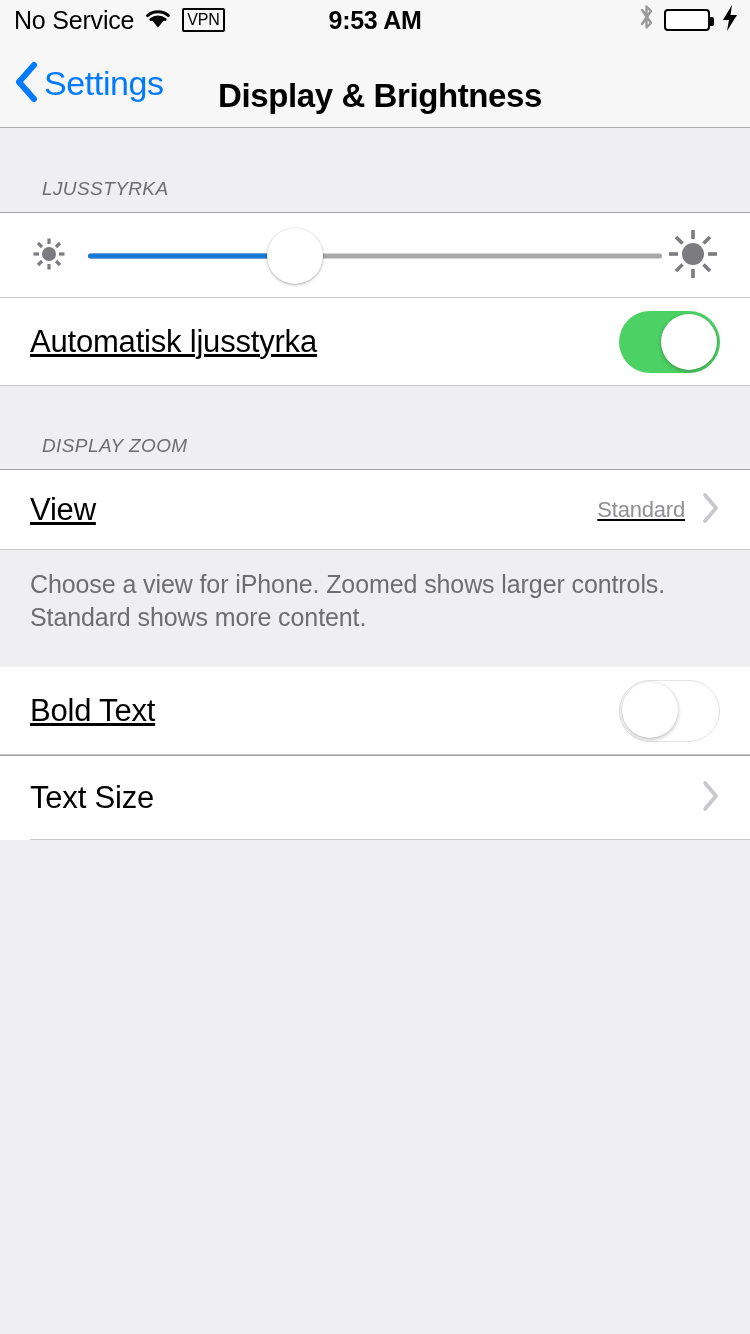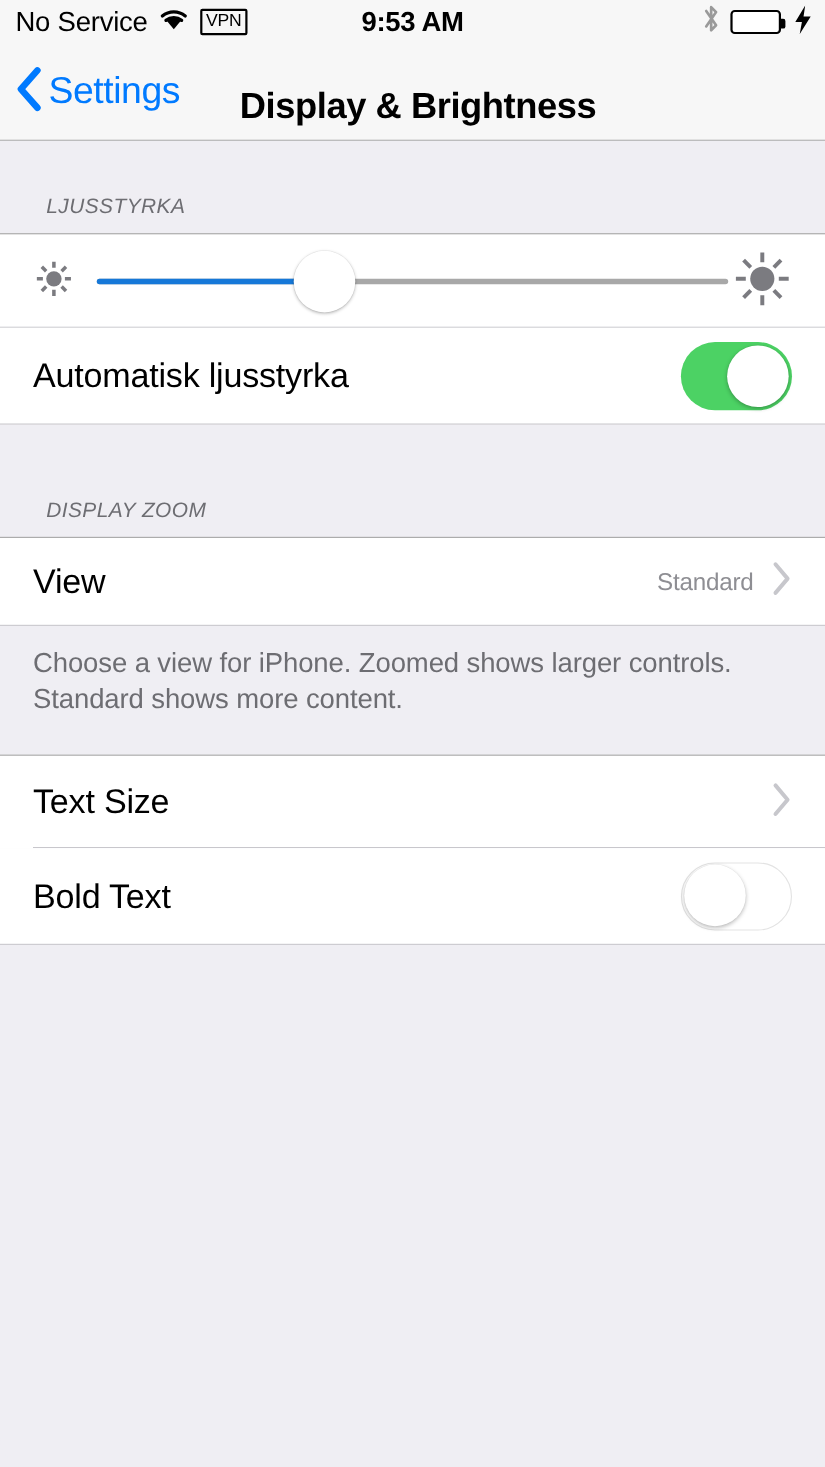--- a/index.html
+++ b/index.html
@@ -115,21 +115,21 @@
   .toggle.off { background:#fff; border:1.5px solid #E3E3E3; }
   .knob {
     position:absolute; top:3px; width:56px; height:56px; border-radius:50%;
     background:#fff; box-shadow:0 1.5px 4px rgba(0,0,0,0.28), 0 0 0 0.5px rgba(0,0,0,0.04);
   }
   .toggle.on .knob { right:3px; }
   .toggle.off .knob { left:1.5px; top:1.5px; }
 
   .filler { background:#EFEEF3; }
   .sec-top-line { border-top:1px solid #a3a3a3;justify-content:space-between; }
-  .sec-bot-line { border-bottom:1px solid #C8C7CC; }
+  .sec-bot-line { border-bottom:1px solid #C8C7CC;text-decoration:underline; }
 </style>
 </head>
 <body>
 
 <div id="screen">
 
   <div class="statusbar">
     <div class="sb-left">
       <span class="sb-carrier">No Service</span>
       <span class="wifi-ico">
@@ -222,50 +222,50 @@
     <div class="cell-sep cell-sep-full"></div>
   </div>
 
   <div class="cell sec-bot-line" style="height:88px">
     <span class="cell-label">Automatisk ljusstyrka</span>
     <span class="toggle on">
       <span class="knob"></span>
     </span>
   </div>
 
-  <div style="height:102px">
+  <div style="height:83px">
     <div class="group-header">DISPLAY ZOOM</div>
   </div>
 
   <div class="cell sec-top-line sec-bot-line" style="height:81px">
     <span class="cell-label">View</span>
     <span class="cell-value">Standard</span>
     <span class="chev-right">
       <svg width="19" height="32" viewBox="0 0 19 32">
         <path d="M4 3 L15 16 L4 29" stroke="#C7C7CC" stroke-width="3.6" fill="none" stroke-linecap="round" stroke-linejoin="round"></path>
       </svg>
     </span>
   </div>
 
   <div class="filler" style="height:117px">
     <div class="footer-note">Choose a view for iPhone. Zoomed shows larger controls. Standard shows more content.</div>
   </div>
 
+  <div class="cell sec-bot-line" style="height:88px">
+    <span class="cell-label">Bold Text</span>
+    <span class="toggle off">
+      <span class="knob"></span>
+    </span>
+  </div>
+
   <div class="cell sec-top-line" style="height:85px">
     <span class="cell-label">Text Size</span>
     <span class="chev-right" style="margin-left:auto">
       <svg width="19" height="32" viewBox="0 0 19 32">
         <path d="M4 3 L15 16 L4 29" stroke="#C7C7CC" stroke-width="3.6" fill="none" stroke-linecap="round" stroke-linejoin="round"></path>
       </svg>
     </span>
     <div class="cell-sep"></div>
   </div>
 
-  <div class="cell sec-bot-line" style="height:88px">
-    <span class="cell-label">Bold Text</span>
-    <span class="toggle off">
-      <span class="knob"></span>
-    </span>
-  </div>
-
   <div class="filler" style="flex:1;height:415px"></div>
 
 </div>
 
 </body></html>

